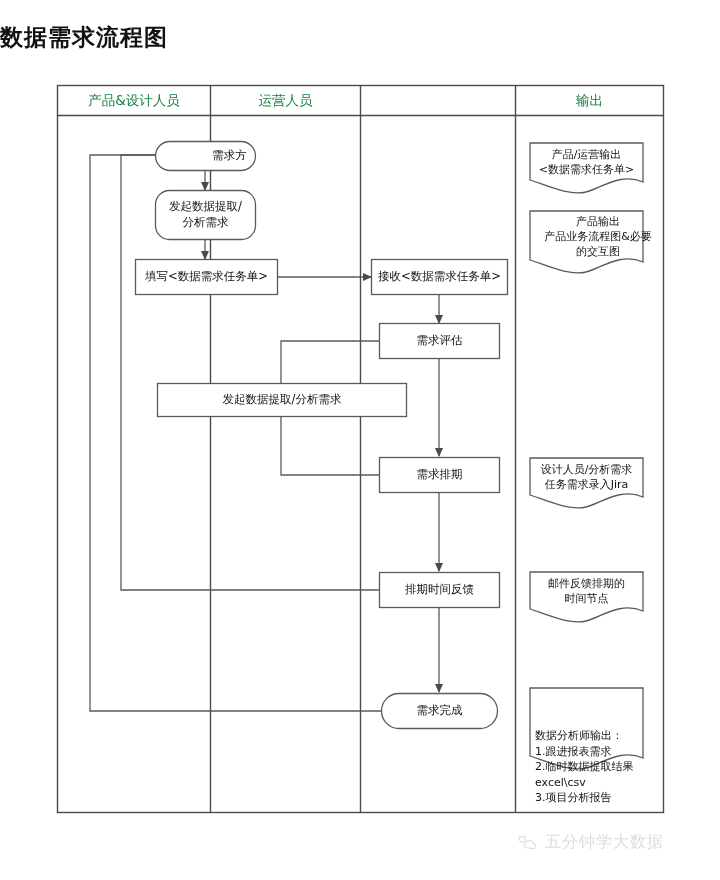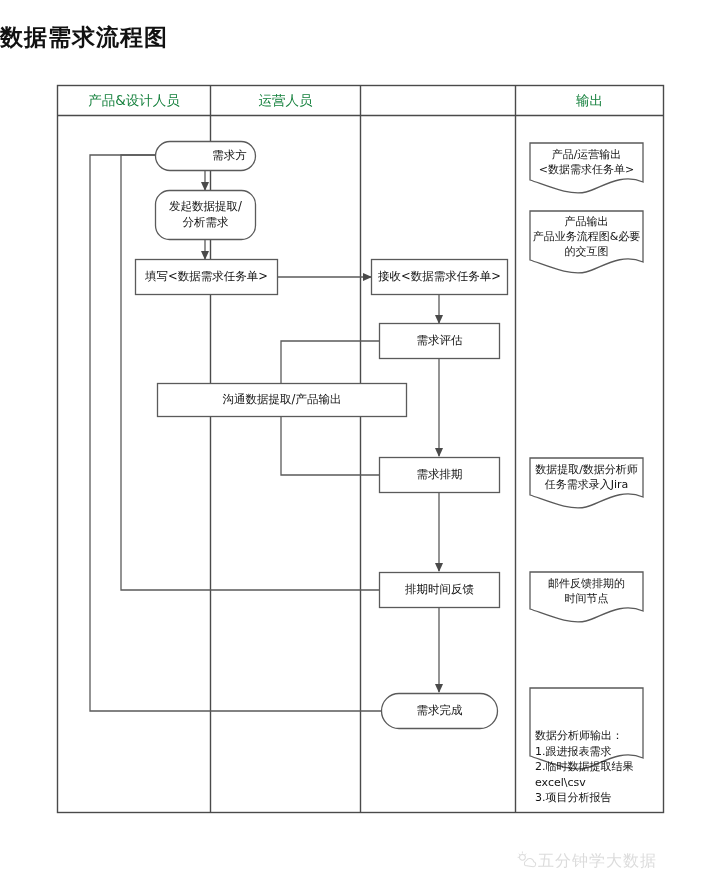--- a/index.html
+++ b/index.html
@@ -62,21 +62,22 @@
     font-size: 13.5px;
     color: #15803d;
   }
   #watermark {
     position: absolute;
     left: 516px;
     top: 832px;
     width: 200px;
     height: 40px;
     display: flex;
-    align-items: flex-end;
+    align-items: flex-start;
+    gap: 7px;
     opacity: 0.30;
   }
   #watermark .wm-text {
     font-size: 16px;
     color: #8c8c8c;
     letter-spacing: 1px;
     font-family: "DejaVu Serif", "Liberation Serif", serif;
   }
   #watermark .wm-icon {
     width: 22px;
@@ -165,36 +166,36 @@
 
   <div class="node-label" style="left:156px; top:191px; width:99px; height:48px;">发起数据提取/
 分析需求</div>
 
   <div class="node-label" style="left:136px; top:260px; width:141px; height:34px;">填写&lt;数据需求任务单&gt;</div>
 
   <div class="node-label" style="left:372px; top:260px; width:135px; height:34px;">接收&lt;数据需求任务单&gt;</div>
 
   <div class="node-label" style="left:380px; top:324px; width:119px; height:34px;">需求评估</div>
 
-  <div class="node-label" style="left:158px; top:384px; width:248px; height:32px;">沟通数据提取/产品输出</div>
+  <div class="node-label" style="left:158px; top:384px; width:248px; height:32px;">发起数据提取/分析需求</div>
 
   <div class="node-label" style="left:380px; top:458px; width:119px; height:34px;">需求排期</div>
 
   <div class="node-label" style="left:380px; top:573px; width:119px; height:34px;">排期时间反馈</div>
 
   <div class="node-label" style="left:382px; top:694px; width:115px; height:34px;">需求完成</div>
 
   <div class="node-label" style="left:531px; top:145px; width:111px; height:36px; font-size:11px;">产品/运营输出
 &lt;数据需求任务单&gt;</div>
 
-  <div class="node-label" style="left:531px; top:213px; width:111px; height:49px; font-size:11px;">产品输出
+  <div class="node-label" style="left:531px; top:213px; width:134px; height:49px; font-size:11px;">产品输出
 产品业务流程图&amp;必要
 的交互图</div>
 
-  <div class="node-label" style="left:531px; top:460px; width:111px; height:36px; font-size:11px;">数据提取/数据分析师
+  <div class="node-label" style="left:531px; top:460px; width:111px; height:36px; font-size:11px;">设计人员/分析需求
 任务需求录入Jira</div>
 
   <div class="node-label" style="left:531px; top:574px; width:111px; height:36px; font-size:11px;">邮件反馈排期的
 时间节点</div>
 
   <div class="node-label left-align" style="left:535px; top:692px; width:110px; height:66px; font-size:11px; line-height:1.42; justify-content:flex-start;">数据分析师输出：
 1.跟进报表需求
 2.临时数据提取结果
 excel\csv
 3.项目分析报告</div>

